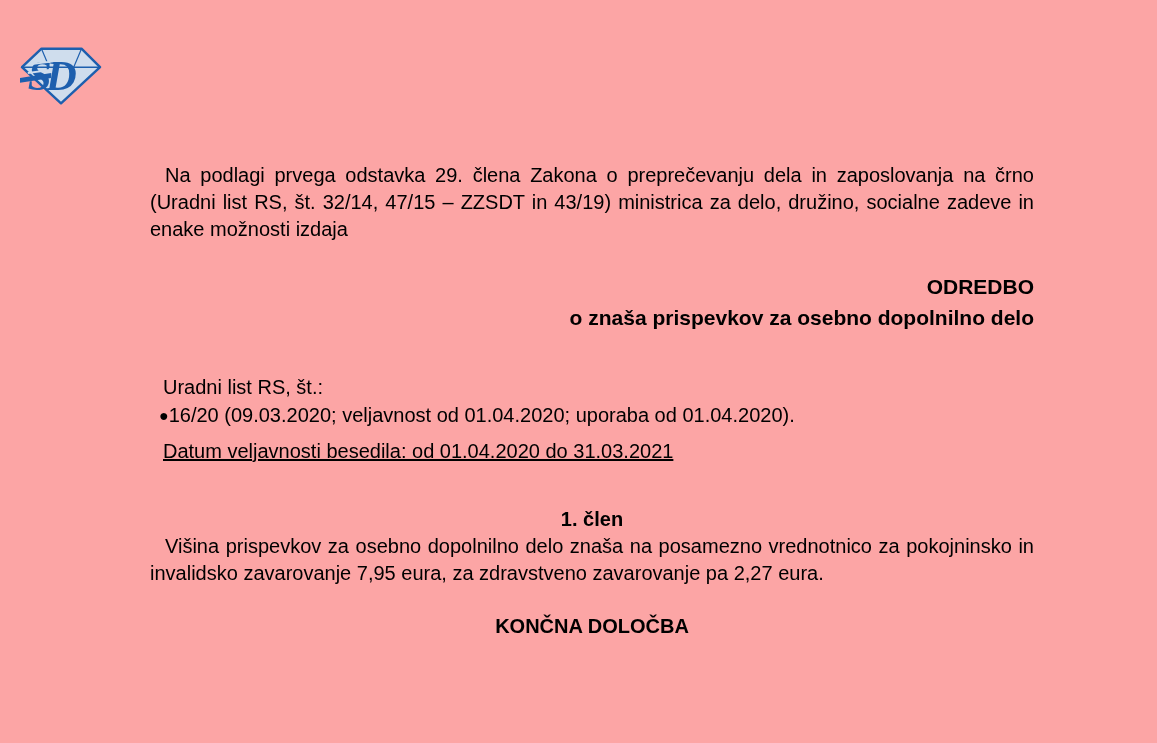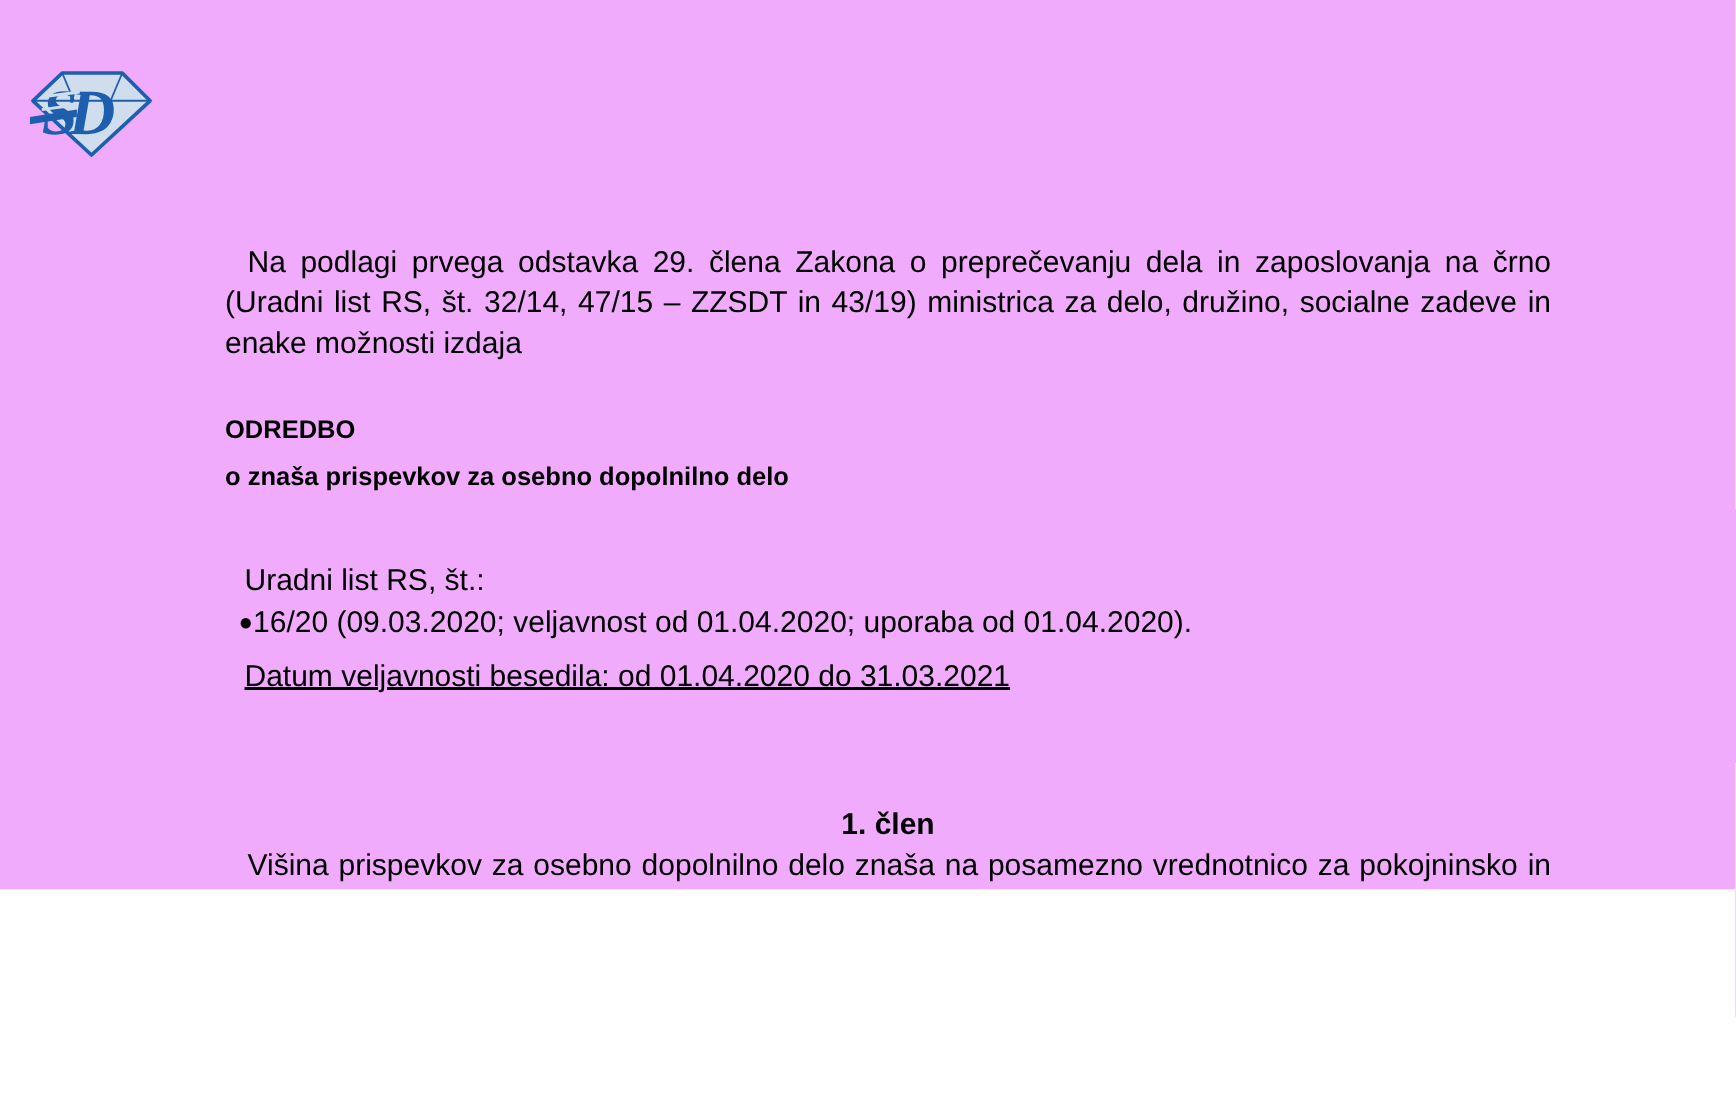--- a/index.html
+++ b/index.html
@@ -1,21 +1,21 @@
 <!DOCTYPE html>
 <html><head>
 <meta charset="utf-8">
 <style>
   html, body { margin: 0; padding: 0; background: #ffffff; }
   body { font-family: "Liberation Sans", sans-serif; color: #000000; }
   .page {
     position: relative;
     width: 1157px;
-    height: 593px;
-    background: #f0abfc;
+    height: 743px;
+    background: #fca5a5;
     overflow: hidden;
   }
   .logo {
     position: absolute;
     left: 20px;
     top: 46px;
     width: 82px;
     height: 60px;
   }
   .content {
@@ -27,23 +27,23 @@
     line-height: 27px;
   }
   .para {
     margin: 0;
     text-align: justify;
     text-indent: 15px;
     line-height: 27px;
   }
   .title-block {
     margin-top: 28px;
-    text-align: left;
+    text-align: right;
     font-weight: bold;
-    font-size: 17px;
+    font-size: 21px;
     line-height: 31px;
   }
   .gazette {
     margin-top: 40px;
     line-height: 28px;
   }
   .gazette-label { padding-left: 13px; }
   .bullet-line { padding-left: 9px; }
   .bullet-dot { font-size: 16px; vertical-align: 1px; }
   .dates {
@@ -52,21 +52,21 @@
     line-height: 26px;
   }
   .underlined { text-decoration: underline; }
   .bold { font-weight: bold; }
   .center-bold {
     text-align: center;
     font-weight: bold;
     line-height: 27px;
     margin: 0;
   }
-  .article1-heading { margin-top: 73px; }
+  .article1-heading { margin-top: 42px; }
   .final-heading { margin-top: 26px; }
   .article2-heading { margin-top: 27px; }
 </style>
 </head>
 <body>
 
 <div class="page">
 
   <svg class="logo" viewBox="0 0 84 60" xmlns="http://www.w3.org/2000/svg">
     <path d="M22,2 L63,2 L82,21 L42,58 L2,21 Z" fill="#cfdded" stroke="#1d5fae" stroke-width="2.5" stroke-linejoin="round"></path>

